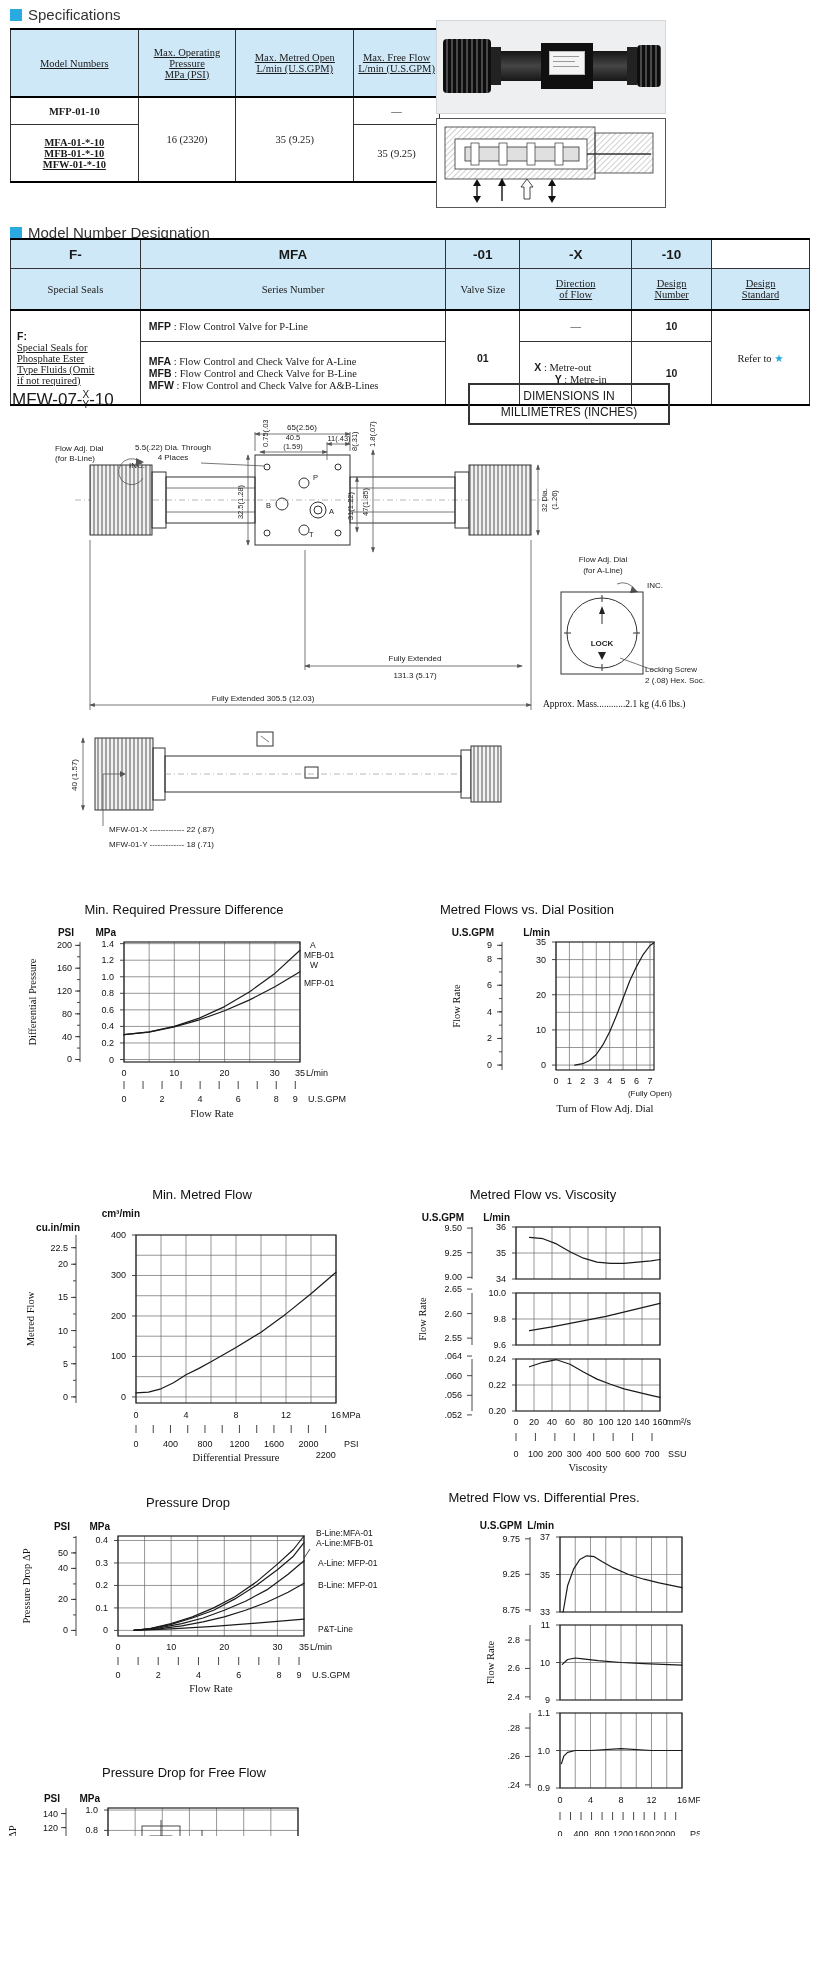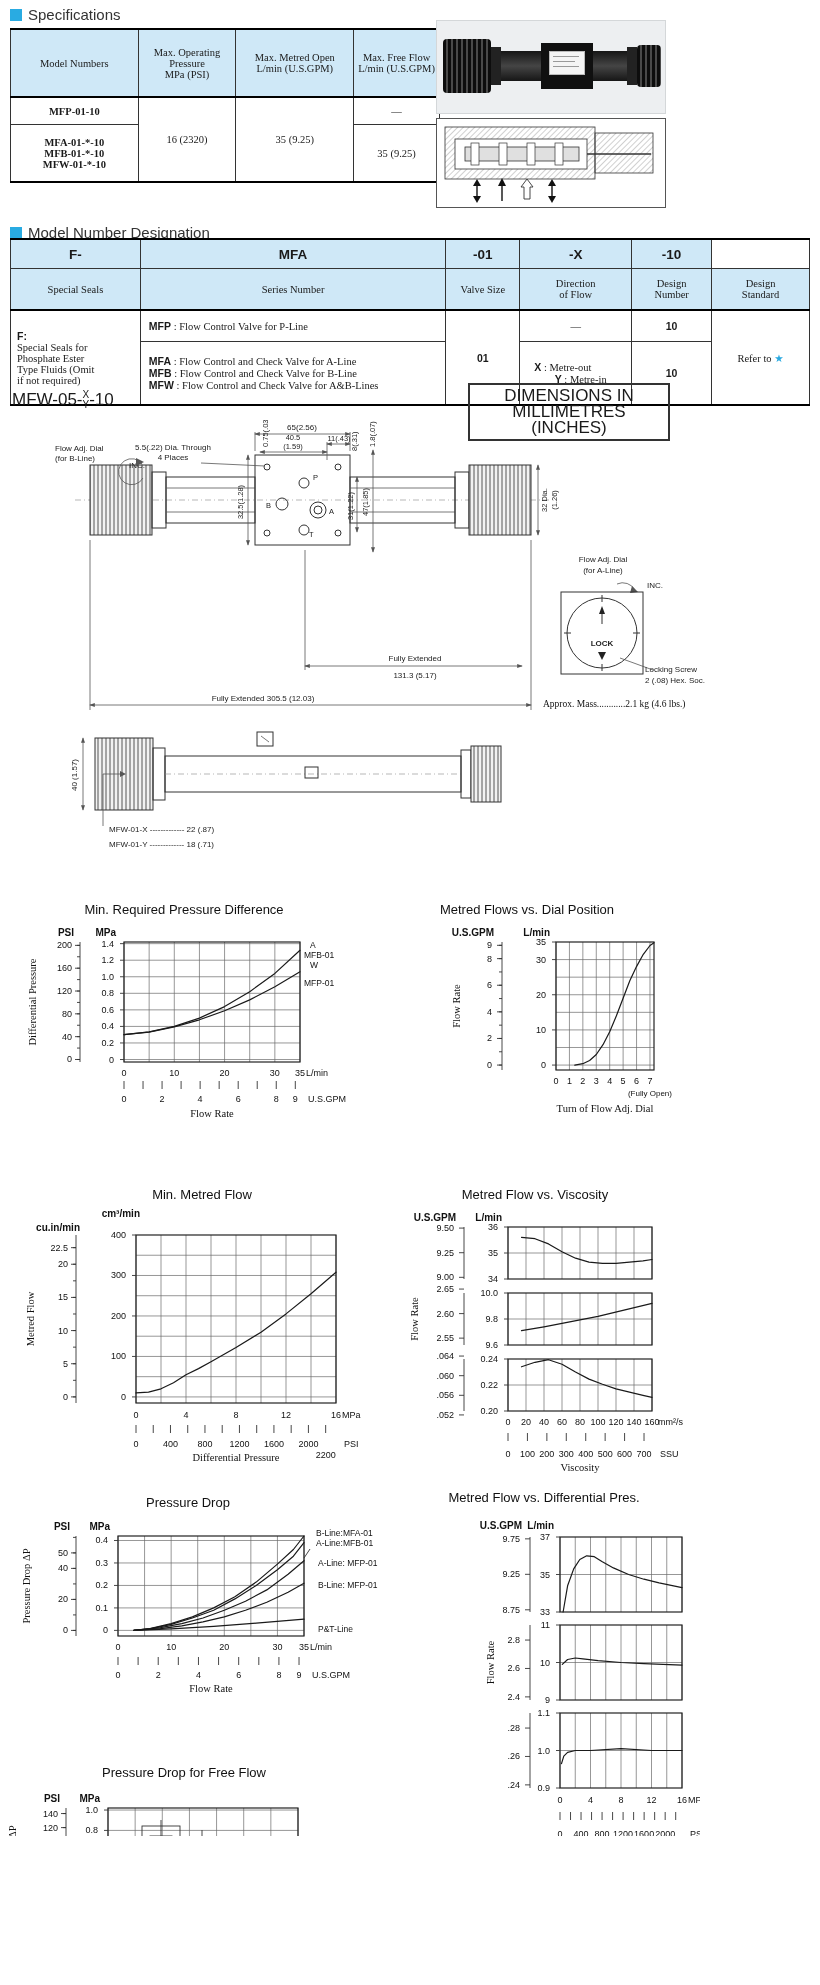--- a/index.html
+++ b/index.html
@@ -3,38 +3,38 @@
 <meta charset="utf-8">
 <style>
   html,body{margin:0;padding:0;background:#fff;}
   #page{position:relative;width:820px;height:1836px;background:#ffffff;overflow:hidden;
         font-family:"Liberation Sans",sans-serif;color:#1a1a1a;}
   .abs{position:absolute;}
   .sec-hdr{display:flex;align-items:center;gap:6px;font-size:15px;color:#333;}
   .sec-sq{width:12px;height:12px;background:#29abe2;display:inline-block;}
   table{border-collapse:collapse;}
   .serif{font-family:"Liberation Serif",serif;}
-  .pl{white-space:pre-line;}
+  .pl{white-space:pre-line;text-decoration:underline;}
   .spec,.desig{border-top:2px solid #000;border-bottom:2px solid #000;}
   .spec td,.desig td{border:1px solid #333;font-size:10.5px;text-align:center;vertical-align:middle;padding:2px 4px;}
   .spec .hdr td,.desig .hdr td{background:#cfe8f7;font-family:"Liberation Serif",serif;border-bottom:2px solid #000;}
   .spec .hdr td{height:62px;}
   .bold-model{font-weight:bold;font-family:"Liberation Serif",serif;}
   .desig .code-row td{background:#cfe8f7;font-weight:bold;font-size:13.5px;height:24px;}
   .desig .hdr td{height:36px;}
   .seals{font-family:"Liberation Serif",serif;text-align:left !important;padding:3px 6px !important;font-size:10.5px;}
   .seals b{font-family:"Liberation Sans",sans-serif;}
   .series-cell{text-align:left !important;padding:3px 8px !important;font-family:"Liberation Serif",serif;}
   .series-cell b{font-family:"Liberation Sans",sans-serif;}
   .dir b{font-family:"Liberation Sans",sans-serif;}
   .std-col{border-left:1px dashed #333 !important;}
   .star{color:#2aa9e0;}
   .mtitle{font-size:17px;display:flex;align-items:center;}
   .mtitle .stack{display:inline-flex;flex-direction:column;font-size:10px;line-height:10px;align-items:center;}
-  .dimbox{border:2px solid #333;text-align:center;font-size:17px;padding:3px 8px;line-height:16px;}
+  .dimbox{border:2px solid #333;text-align:center;font-size:12px;padding:3px 8px;line-height:16px;}
   
   .photo{background:#edeff1;border:1px solid #d4d7d9;}
   .photo div{position:absolute;}
   .rib{background:repeating-linear-gradient(90deg,#0d0d0d 0 3px,#4a4a4a 3px 5px);border-radius:4px;}
   
   svg text{fill:#111;font-family:"Liberation Sans",sans-serif;}
   svg .cser{font-family:"Liberation Serif",serif;}
   .cg{stroke:#6a6a6a;stroke-width:0.7;}
   .cb{fill:none;stroke:#222;stroke-width:1.2;}
   .cs{fill:none;stroke:#1a1a1a;stroke-width:1.2;stroke-linejoin:round;stroke-linecap:round;}
@@ -196,21 +196,21 @@
       <td class="serif dir">
         <div style="text-align:left;padding-left:10px;"><b>X</b><span> : Metre-out</span></div>
         <div style="text-align:center;padding-left:10px;"><b>Y</b><span> : Metre-in</span></div>
       </td>
       <td style="font-weight:bold;">10</td>
     </tr>
   </tbody>
     </table>
 
   <div class="abs mtitle" style="left:12px;top:390px;">
-    <span>MFW-05-</span>
+    <span>MFW-07-</span>
     <span class="stack">
       <span>X</span>
         <span>Y</span>
     </span>
     <span>-10</span>
   </div>
 
   <div class="abs dimbox" style="left:468px;top:383px;width:182px;">
     <div>DIMENSIONS IN</div>
     <div>MILLIMETRES (INCHES)</div>
@@ -567,21 +567,21 @@
         <text x="148.483" y="262" font-size="9" text-anchor="middle">400</text>
         <text x="182.966" y="262" font-size="9" text-anchor="middle">800</text>
         <text x="217.44899999999998" y="262" font-size="9" text-anchor="middle">1200</text>
         <text x="251.93200000000002" y="262" font-size="9" text-anchor="middle">1600</text>
         <text x="286.415" y="262" font-size="9" text-anchor="middle">2000</text>
         <text x="303.6565" y="273" font-size="9" text-anchor="middle">2200</text>
         <text x="322" y="262" font-size="9" text-anchor="start">PSI</text>
         <text x="214" y="276" font-size="10.5" text-anchor="middle" class="cser">Differential Pressure</text>
         <text x="12" y="134" font-size="10.5" text-anchor="middle" class="cser" transform="rotate(-90 12 134)">Metred Flow</text>
       </svg></div>
-  <div class="chart" style="position: absolute; left: 340px; top: 1185px; width: 356px; height: 295px;"><svg width="356" height="295">
+  <div class="chart" style="position: absolute; left: 348px; top: 1185px; width: 356px; height: 295px;"><svg width="356" height="295">
         <text x="195" y="14" font-size="13" text-anchor="middle">Metred Flow vs. Viscosity</text>
         <text x="116" y="36" font-size="10" text-anchor="end" font-weight="bold">U.S.GPM</text>
         <text x="162" y="36" font-size="10" text-anchor="end" font-weight="bold">L/min</text>
         <line x1="168" y1="42" x2="168" y2="94" class="cg"></line>
         <line x1="186" y1="42" x2="186" y2="94" class="cg"></line>
         <line x1="204" y1="42" x2="204" y2="94" class="cg"></line>
         <line x1="222" y1="42" x2="222" y2="94" class="cg"></line>
         <line x1="240" y1="42" x2="240" y2="94" class="cg"></line>
         <line x1="258" y1="42" x2="258" y2="94" class="cg"></line>
         <line x1="276" y1="42" x2="276" y2="94" class="cg"></line>

